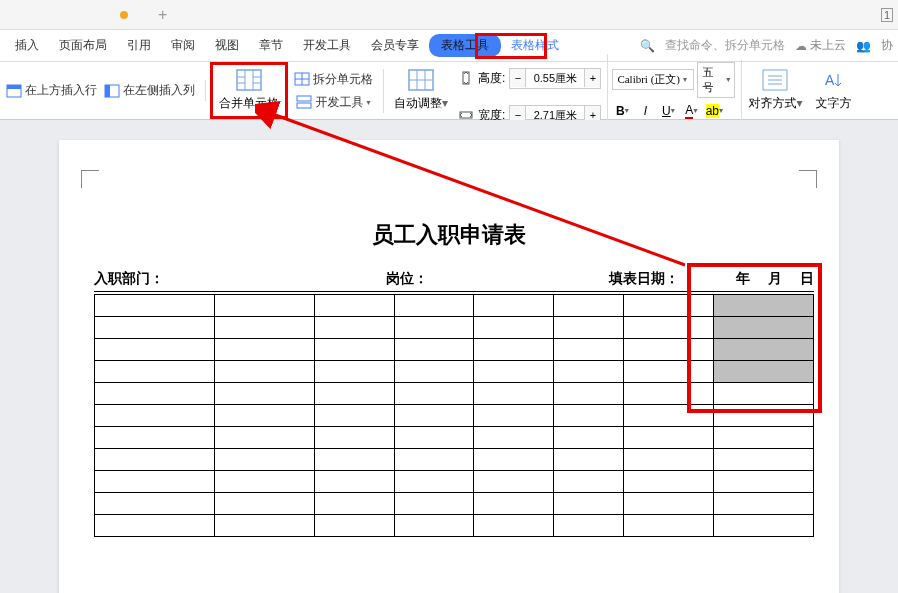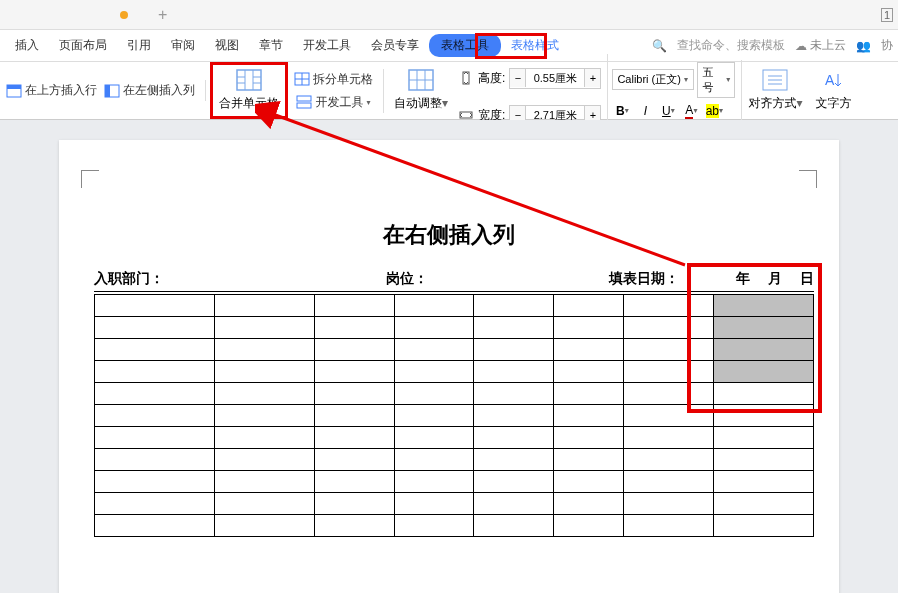--- a/index.html
+++ b/index.html
@@ -33,21 +33,21 @@
     .dim-row { display: flex; align-items: center; gap: 4px; margin-top: 12px; }
     .dim-label { font-size: 12px; }
     .dim-ctrl { display: flex; align-items: center; border: 1px solid #ccc; }
     .dim-btn { width: 16px; height: 18px; display: flex; align-items: center; justify-content: center; background: #f8f8f8; cursor: pointer; border-right: 1px solid #ccc; font-size: 11px; }
     .dim-btn:last-child { border-right: none; border-left: 1px solid #ccc; }
     .dim-val { width: 58px; text-align: center; font-size: 11px; padding: 2px; }
     
     .font-group { display: flex; flex-direction: column; gap: 4px; padding: 2px 4px; }
     .font-row { display: flex; align-items: center; gap: 3px; }
     .font-select { border: 1px solid #ccc; padding: 2px 4px; font-size: 11px; background: #fff; display: flex; align-items: center; gap: 3px; }
-    .font-name { width: 82px; }
+    .font-name { width: 82px; font-family: Liberation Serif, serif; }
     .font-size { width: 38px; }
     .fmt-btn { width: 20px; height: 18px; display: flex; align-items: center; justify-content: center; cursor: pointer; font-size: 12px; }
     .caret { font-size: 8px; color: #666; }
     
     .doc-area { background: #eaecef; height: calc(593px - 30px - 32px - 58px); display: flex; justify-content: center; padding-top: 20px; overflow: hidden; position: relative; }
     .page { background: #fff; width: 780px; height: 800px; box-shadow: 0 1px 3px rgba(0,0,0,0.15); padding: 50px 35px; position: relative; }
     .corner { position: absolute; width: 18px; height: 18px; }
     .corner.tl { top: 30px; left: 22px; border-left: 1px solid #888; border-top: 1px solid #888; }
     .corner.tr { top: 30px; right: 22px; border-right: 1px solid #888; border-top: 1px solid #888; }
     
@@ -82,21 +82,21 @@
   <div class="menu-item">引用</div>
   <div class="menu-item">审阅</div>
   <div class="menu-item">视图</div>
   <div class="menu-item">章节</div>
   <div class="menu-item">开发工具</div>
   <div class="menu-item">会员专享</div>
   <div class="menu-item active">表格工具</div>
   <div class="menu-item link">表格样式</div>
   <div class="menu-right">
     <span style="color:#888">🔍</span>
-    <span style="color:#999">查找命令、搜索模板</span>
+    <span style="color:#999">查找命令、拆分单元格</span>
     <span class="cloud">
       <span>☁</span>
       <span>未上云</span>
     </span>
     <span>👥</span>
     <span>协</span>
   </div>
 </div>
 
 <div class="highlight-tab"></div>
@@ -253,21 +253,21 @@
       </svg>
     <span>文字方</span>
   </div>
 </div>
 
 <div class="doc-area">
   <div class="page">
     <div class="corner tl"></div>
     <div class="corner tr"></div>
 
-    <div class="doc-title">在右侧插入列</div>
+    <div class="doc-title">员工入职申请表</div>
 
     <div class="form-header">
       <div class="fh-dept">入职部门：</div>
       <div class="fh-pos">岗位：</div>
       <div class="fh-date">填表日期：</div>
       <div class="fh-ymd">
         <span>年</span>
         <span>月</span>
         <span>日</span>
       </div>

